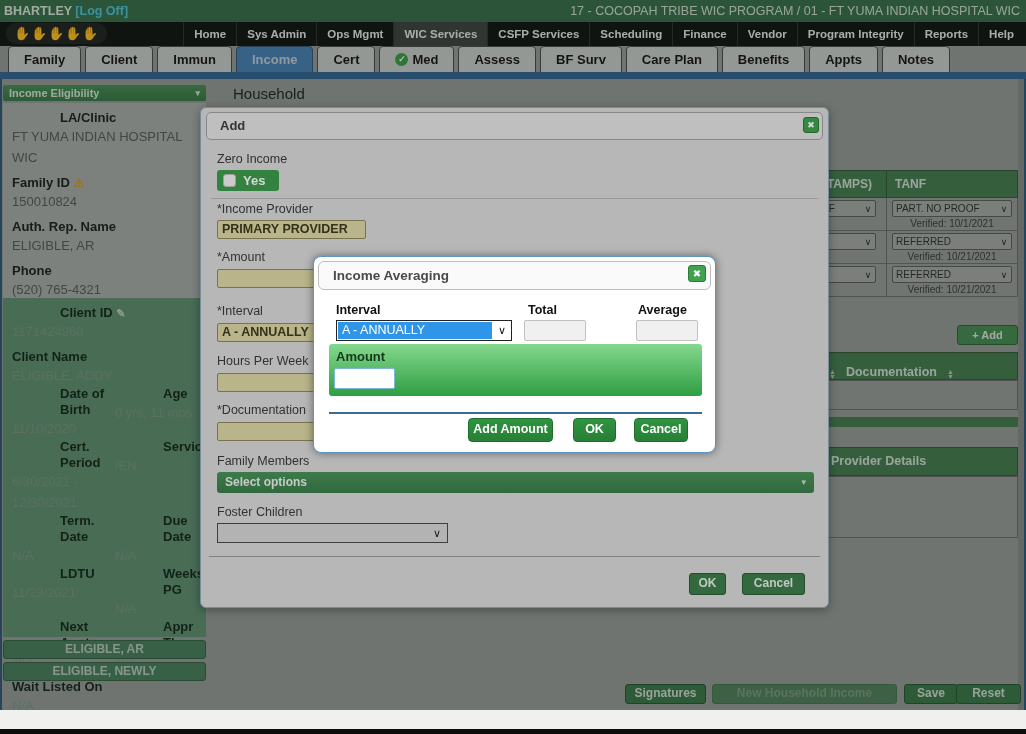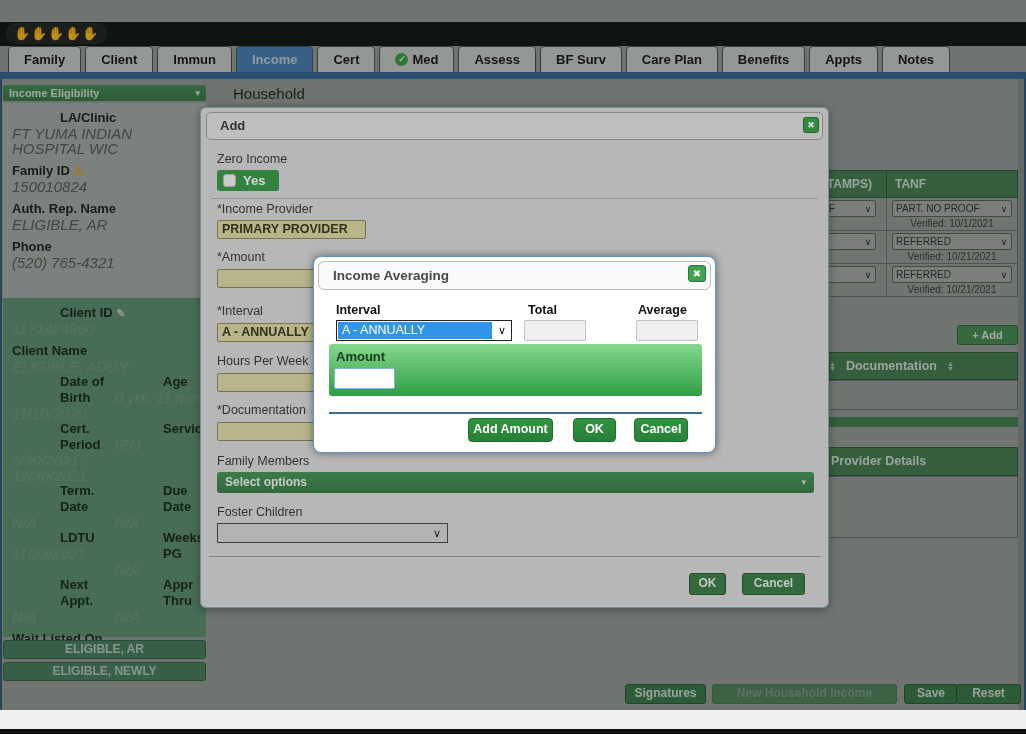--- a/index.html
+++ b/index.html
@@ -31,21 +31,21 @@
   #scrolltrack{left:1018px;top:79px;width:6px;height:631px;background:#8b908b;}
   
   #side-head{left:3px;top:85px;width:203px;height:16px;background:linear-gradient(#4c9359,#3e7d4b);
              border-radius:2px;color:#d8e8dc;font-weight:bold;font-size:11px;line-height:16px;padding-left:6px;
              box-sizing:border-box;cursor:pointer;}
   #side-head .car{position:absolute;right:6px;top:0;font-size:9px;color:#cfe0d3;}
   #side-gray{left:3px;top:103px;width:203px;height:195px;background:#adb1ad;box-sizing:border-box;padding:7px 9px;}
   #side-green{left:3px;top:298px;width:203px;height:339px;background:#639674;box-sizing:border-box;padding:7px 9px;}
   .f-label{font-size:13px;font-weight:bold;color:#232823;line-height:16px;margin-top:7px;}
   .f-label:first-child{margin-top:0;margin-left:48px;}
-  .f-value{font-size:15px;color:#5c615c;line-height:15px;font-style:italic;}
+  .f-value{font-size:13px;color:#5c615c;line-height:21px;}
   #side-green .f-label{color:#1b2f22;}
   #side-green .f-value{color:#7e9a89;}
   .warn{color:#d8a020;font-size:12px;}
   .pencil{color:#c2cec6;font-size:11px;}
   .cgrid{display:grid;grid-template-columns:99px auto;column-gap:4px;}
   .elig-btn{left:3px;width:203px;height:19px;background:#4d8562;border:1px solid #39684a;border-radius:3px;
             box-sizing:border-box;color:#b9cdc0;font-weight:bold;font-size:12px;text-align:center;
             line-height:17px;cursor:pointer;}
   
   #pg-title{left:233px;top:85px;font-size:15px;font-weight:normal;color:#1e2e23;}
@@ -62,21 +62,21 @@
              color:#343834;display:flex;align-items:center;box-sizing:border-box;cursor:pointer;}
   .cell.l .bg-select{margin:2px 10px 0 auto;width:152px;}
   .cell.l .bg-select .v{flex:1;text-align:center;}
   .cell.r .bg-select{margin:2px 5px 0 5px;}
   .cell.r .bg-select .v{flex:1;padding-left:3px;}
   .bg-select .car{width:14px;text-align:center;font-size:9px;color:#2c302c;}
   .verif{font-size:10px;color:#3f443f;text-align:center;margin-top:1px;}
   #bg-add{left:957px;top:325px;width:61px;height:20px;background:#4c9156;border:1px solid #2f6b3a;
           border-radius:3px;box-sizing:border-box;color:#dcebdf;font-weight:bold;font-size:11px;
           text-align:center;line-height:18px;cursor:pointer;}
-  #doc-head{left:640px;top:352px;width:378px;height:28px;display:flex;align-items:center;padding-left:188px;box-sizing:border-box;gap:10px;cursor:pointer;}
+  #doc-head{left:640px;top:352px;width:378px;height:28px;display:flex;align-items:flex-end;padding-left:188px;box-sizing:border-box;gap:10px;cursor:pointer;}
   .sorticon{display:flex;flex-direction:column;font-size:7px;line-height:5px;color:#b8ccbc;}
   #doc-head .lbl{font-size:12.5px;}
   #bg-row-a{left:640px;top:380px;width:378px;height:30px;background:#9aa19b;border:1px solid #70756f;box-sizing:border-box;}
   #bg-strip{left:640px;top:417px;width:378px;height:10px;background:#4a8254;}
   #bg-row-b{left:640px;top:427px;width:378px;height:20px;background:#9aa19b;}
   #prov-head{left:640px;top:447px;width:378px;height:29px;line-height:27px;font-size:12.5px;padding-left:190px;box-sizing:border-box;}
   #bg-row-c{left:640px;top:476px;width:378px;height:62px;background:#9aa19b;border:1px solid #70756f;box-sizing:border-box;}
   .page-btn{position:absolute;top:684px;height:20px;background:#3e7d4c;border:1px solid #2b5c38;border-radius:3px;
             box-sizing:border-box;color:#cfe0d3;font-weight:bold;font-size:12px;text-align:center;line-height:17px;cursor:pointer;}
   .page-btn.disabled{background:#57855f;color:#7d9d85;border-color:#4a7a52;cursor:default;}
@@ -134,28 +134,48 @@
   .ia-btn{position:absolute;top:161px;height:24px;background:linear-gradient(#2f9440,#277f36);
           border:1px solid #1d6f2d;border-radius:4px;box-sizing:border-box;color:#fff;font-weight:bold;
           font-size:12.5px;text-align:center;line-height:21px;cursor:pointer;}
   .h1{color:#6db3d8}.h2{color:#7fc77f}.h3{color:#d8c878}.h4{color:#6db3d8}.h5{color:#48b8c8}
 </style>
 </head>
 <body>
 
 <div id="stage">
 
+  <div class="abs" id="topbar">
+    <div class="user">
+      <span>BHARTLEY</span>
+      <span class="logoff">[Log Off]</span>
+    </div>
+    <div class="program">17 - COCOPAH TRIBE WIC PROGRAM / 01 - FT YUMA INDIAN HOSPITAL WIC</div>
+  </div>
 
   <div class="abs" id="navbar">
     <div id="logo">
       <span class="h1">✋</span>
       <span class="h2">✋</span>
       <span class="h3">✋</span>
       <span class="h4">✋</span>
       <span class="h5">✋</span>
+    </div>
+    <div id="navmenu">
+      <div class="nav-item">Home</div>
+      <div class="nav-item">Sys Admin</div>
+      <div class="nav-item">Ops Mgmt</div>
+      <div class="nav-item active">WIC Services</div>
+      <div class="nav-item">CSFP Services</div>
+      <div class="nav-item">Scheduling</div>
+      <div class="nav-item">Finance</div>
+      <div class="nav-item">Vendor</div>
+      <div class="nav-item">Program Integrity</div>
+      <div class="nav-item">Reports</div>
+      <div class="nav-item">Help</div>
     </div>
   </div>
 
   <div class="abs" id="tabrow">
     <div class="tab">
         <span>Family</span>
       </div>
     <div class="tab">
         <span>Client</span>
       </div>

